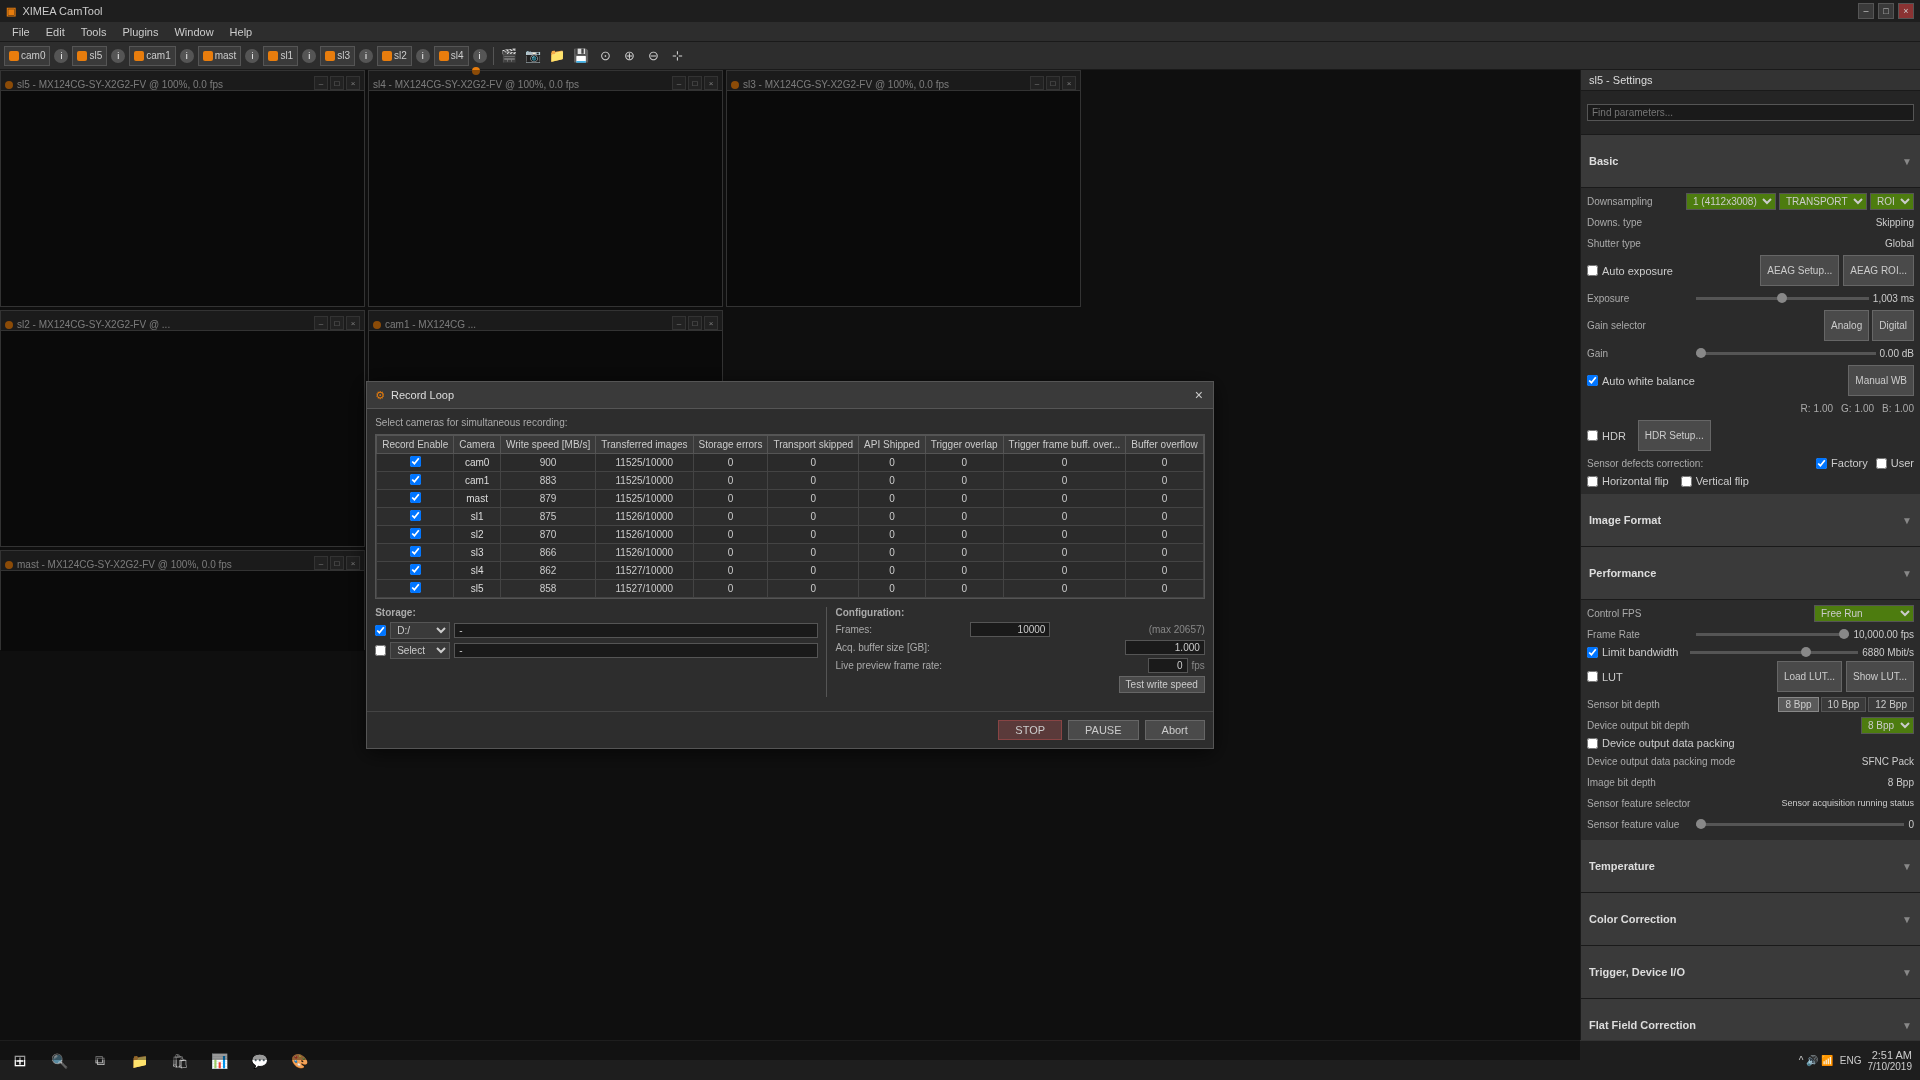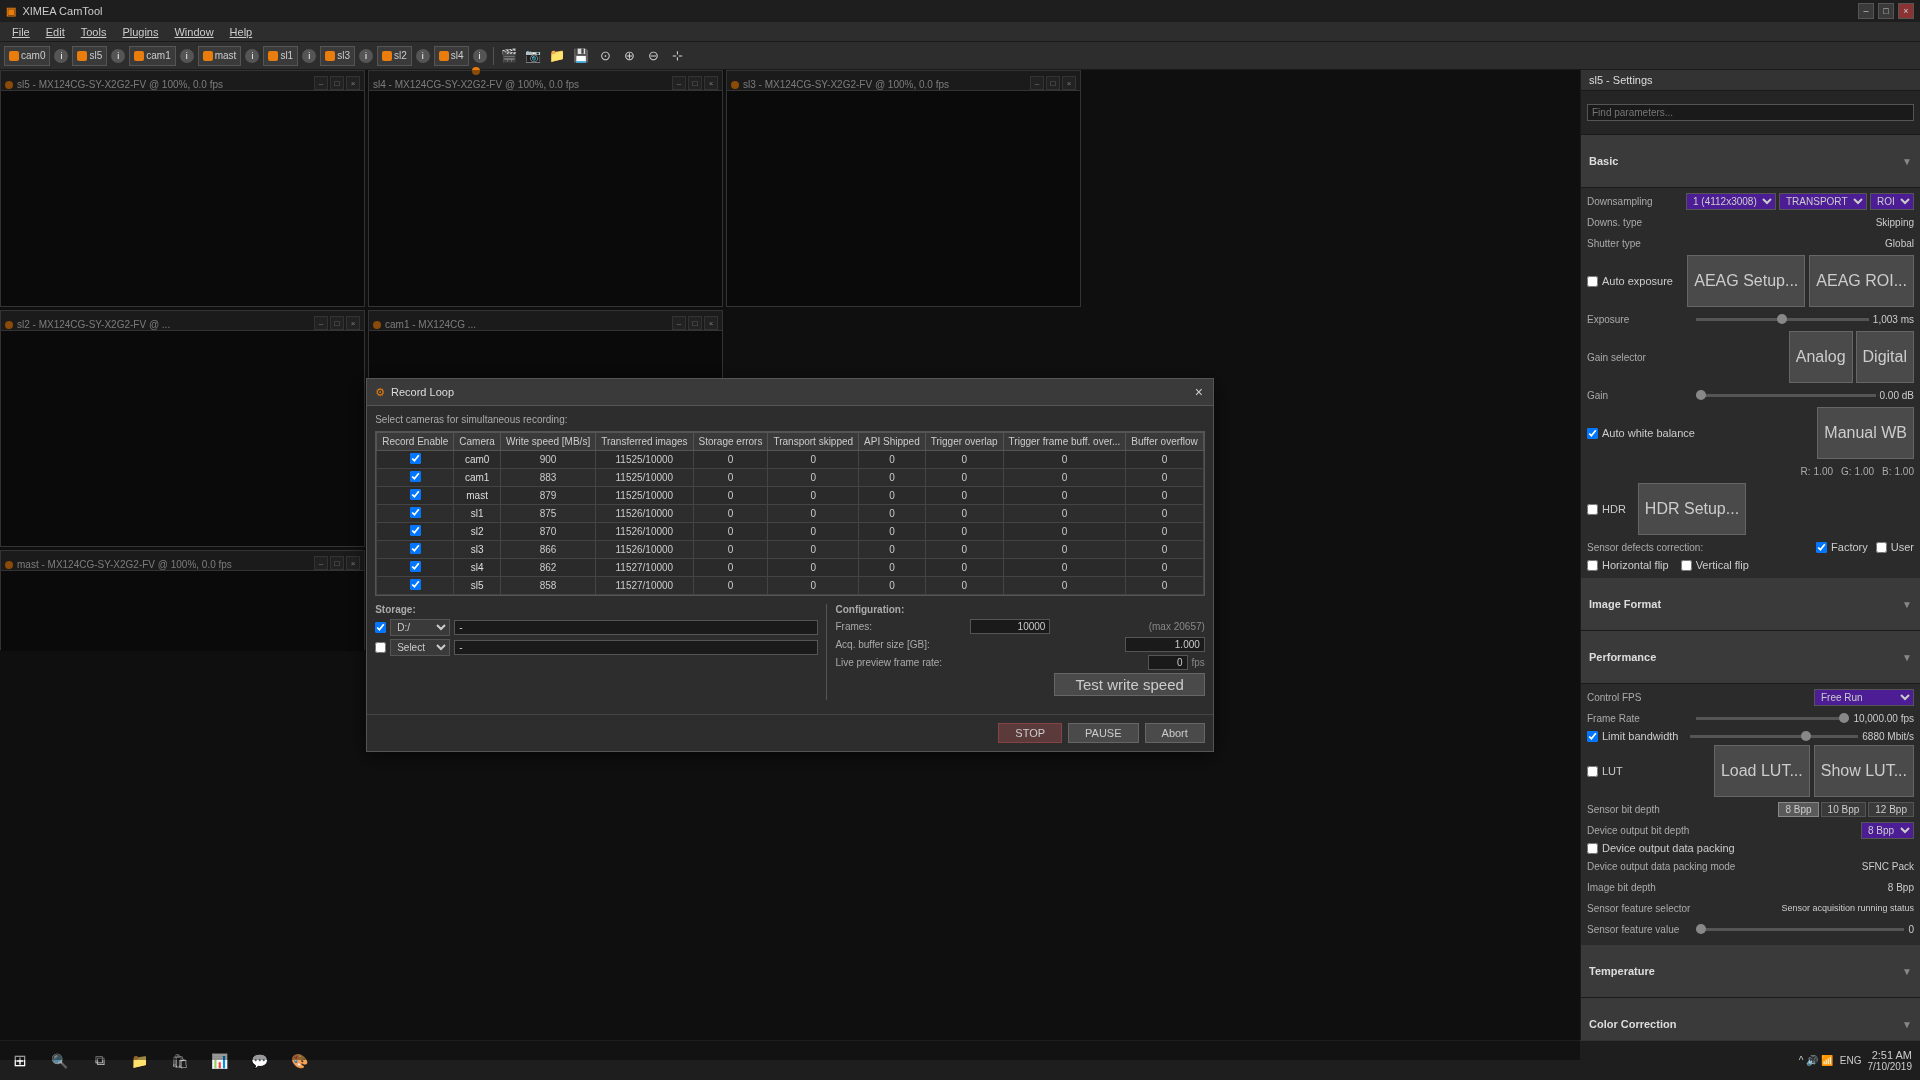--- a/index.html
+++ b/index.html
@@ -6,21 +6,21 @@
     body { background: #2b2b2b; font-family: 'Segoe UI', Arial, sans-serif; font-size: 11px; color: #ccc; width: 1920px; height: 1080px; overflow: hidden; }
 
     
     .title-bar { background: #1e1e1e; height: 22px; display: flex; align-items: center; justify-content: space-between; padding: 0 6px; }
     .title-bar-left { display: flex; align-items: center; gap: 6px; color: #ccc; font-size: 11px; }
     .title-bar-logo { color: #e87d0d; font-weight: bold; font-size: 11px; }
     .title-bar-controls { display: flex; gap: 4px; }
     .title-btn { width: 16px; height: 16px; background: #3a3a3a; border: 1px solid #555; color: #ccc; font-size: 9px; display: flex; align-items: center; justify-content: center; cursor: pointer; }
 
     
-    .menu-bar { background: #2d2d2d; height: 20px; display: flex; align-items: center; padding: 0 4px; border-bottom: 1px solid #1a1a1a; text-decoration: underline; }
+    .menu-bar { background: #2d2d2d; height: 20px; display: flex; align-items: center; padding: 0 4px; border-bottom: 1px solid #1a1a1a; }
     .menu-item { padding: 0 8px; color: #ccc; font-size: 11px; cursor: pointer; height: 20px; display: flex; align-items: center; }
 
     
     .toolbar { background: #2d2d2d; height: 28px; display: flex; align-items: center; padding: 0 4px; gap: 4px; border-bottom: 1px solid #1a1a1a; }
     .cam-btn { display: flex; align-items: center; gap: 2px; background: #3a3a3a; border: 1px solid #555; padding: 1px 4px; cursor: pointer; height: 20px; font-size: 10px; color: #ccc; }
     .cam-dot { width: 10px; height: 10px; border-radius: 2px; }
     .cam-dot.orange { background: #e87d0d; }
     .info-btn { background: #555; border-radius: 50%; width: 14px; height: 14px; display: flex; align-items: center; justify-content: center; font-size: 9px; color: #fff; cursor: pointer; }
     .toolbar-sep { width: 1px; height: 18px; background: #555; margin: 0 2px; }
     .toolbar-icon { width: 20px; height: 20px; display: flex; align-items: center; justify-content: center; cursor: pointer; color: #ccc; font-size: 13px; }
@@ -40,27 +40,27 @@
     
     .right-panel { width: 340px; background: #2b2b2b; border-left: 1px solid #1a1a1a; display: flex; flex-direction: column; overflow-y: auto; }
     .panel-title { background: #333; padding: 4px 8px; font-size: 11px; color: #ddd; border-bottom: 1px solid #1a1a1a; }
     .find-params { padding: 13px 6px; background: #252525; border-bottom: 1px solid #1a1a1a; }
     .find-params input { width: 100%; background: #1a1a1a; border: 1px solid #555; color: #ccc; padding: 2px 4px; font-size: 10px; }
     .section-header { background: #3a3a3a; padding: 20px 8px; display: flex; align-items: center; justify-content: space-between; cursor: pointer; border-bottom: 1px solid #1a1a1a; font-size: 11px; color: #ddd; font-weight: bold; }
     .section-content { padding: 4px 6px; }
     .param-row { display: flex; align-items: center; justify-content: space-between; margin-bottom: 3px; min-height: 18px; }
     .param-label { color: #aaa; font-size: 10px; flex: 1; }
     .param-value { color: #ccc; font-size: 10px; text-align: right; }
-    .param-select { background: #4c1d95; border: 1px solid #555; color: #ccc; font-size: 10px; padding: 1px 2px; }
+    .param-select { background: #4d7c0f; border: 1px solid #555; color: #ccc; font-size: 10px; padding: 1px 2px; }
     .slider-container { display: flex; align-items: center; gap: 4px; flex: 2; }
     .slider { -webkit-appearance: none; appearance: none; height: 3px; background: #555; outline: none; flex: 1; }
     .slider::-webkit-slider-thumb { -webkit-appearance: none; appearance: none; width: 10px; height: 10px; background: #888; cursor: pointer; border-radius: 50%; }
     .checkbox-row { display: flex; align-items: center; gap: 4px; margin-bottom: 3px; }
     .checkbox-row input[type=checkbox] { width: 11px; height: 11px; }
-    .btn-small { background: #4a4a4a; border: 1px solid #666; color: #ccc; padding: 16px 6px; font-size: 16px; cursor: pointer; }
+    .btn-small { background: #4a4a4a; border: 1px solid #666; color: #ccc; padding: 9px 6px; font-size: 10px; cursor: pointer; }
     .section-arrow { color: #888; font-size: 10px; }
     .gain-row { display: flex; align-items: center; gap: 8px; }
     .gain-channel { display: flex; align-items: center; gap: 3px; font-size: 10px; color: #aaa; }
     .bit-depth-btns { display: flex; gap: 2px; }
     .bit-btn { background: #3a3a3a; border: 1px solid #555; color: #ccc; padding: 1px 6px; font-size: 10px; cursor: pointer; }
     .bit-btn.active { background: #5a5a5a; border-color: #888; }
 
     
     .bottom-bar { height: 20px; background: #2d2d2d; display: flex; align-items: center; border-top: 1px solid #1a1a1a; overflow: hidden; }
     .bottom-tab { padding: 2px 8px; font-size: 10px; color: #aaa; border-right: 1px solid #1a1a1a; cursor: pointer; white-space: nowrap; }
@@ -101,21 +101,21 @@
     .config-label { font-size: 10px; color: #aaa; }
     .config-input { background: #1a1a1a; border: 1px solid #555; color: #ccc; padding: 1px 4px; font-size: 10px; width: 80px; text-align: right; }
     .config-hint { font-size: 10px; color: #888; }
     .fps-row { display: flex; align-items: center; gap: 4px; }
     .fps-input { width: 40px; }
     .modal-footer { display: flex; justify-content: flex-end; gap: 6px; padding: 8px 8px; border-top: 1px solid #444; }
     .modal-btn { background: #4a4a4a; border: 1px solid #666; color: #ccc; padding: 3px 16px; font-size: 11px; cursor: pointer; }
     .modal-btn.stop { background: #5a3a3a; border-color: #884444; }
     .divider { width: 1px; background: #555; align-self: stretch; }
     .top-section { display: flex; gap: 8px; margin-bottom: 6px; }
-    .test-write-btn { background: #4a4a4a; border: 1px solid #666; color: #ccc; padding: 2px 20px; font-size: 15px; cursor: pointer; display: block; margin-left: auto; margin-bottom: 4px; }
+    .test-write-btn { background: #4a4a4a; border: 1px solid #666; color: #ccc; padding: 2px 6px; font-size: 10px; cursor: pointer; display: block; margin-left: auto; margin-bottom: 4px; }
 
     
     .cam-view-tl { left: 0; top: 0; width: 365px; height: 237px; }
     .cam-view-tc { left: 368px; top: 0; width: 355px; height: 237px; }
     .cam-view-tr { left: 726px; top: 0; width: 355px; height: 237px; }
     .cam-view-bl { left: 0; top: 240px; width: 365px; height: 237px; }
     .cam-view-bc { left: 368px; top: 240px; width: 355px; height: 237px; }
     .cam-body-fill { width: 100%; height: calc(100% - 20px); background: #111; }
   </style>
 </head>

